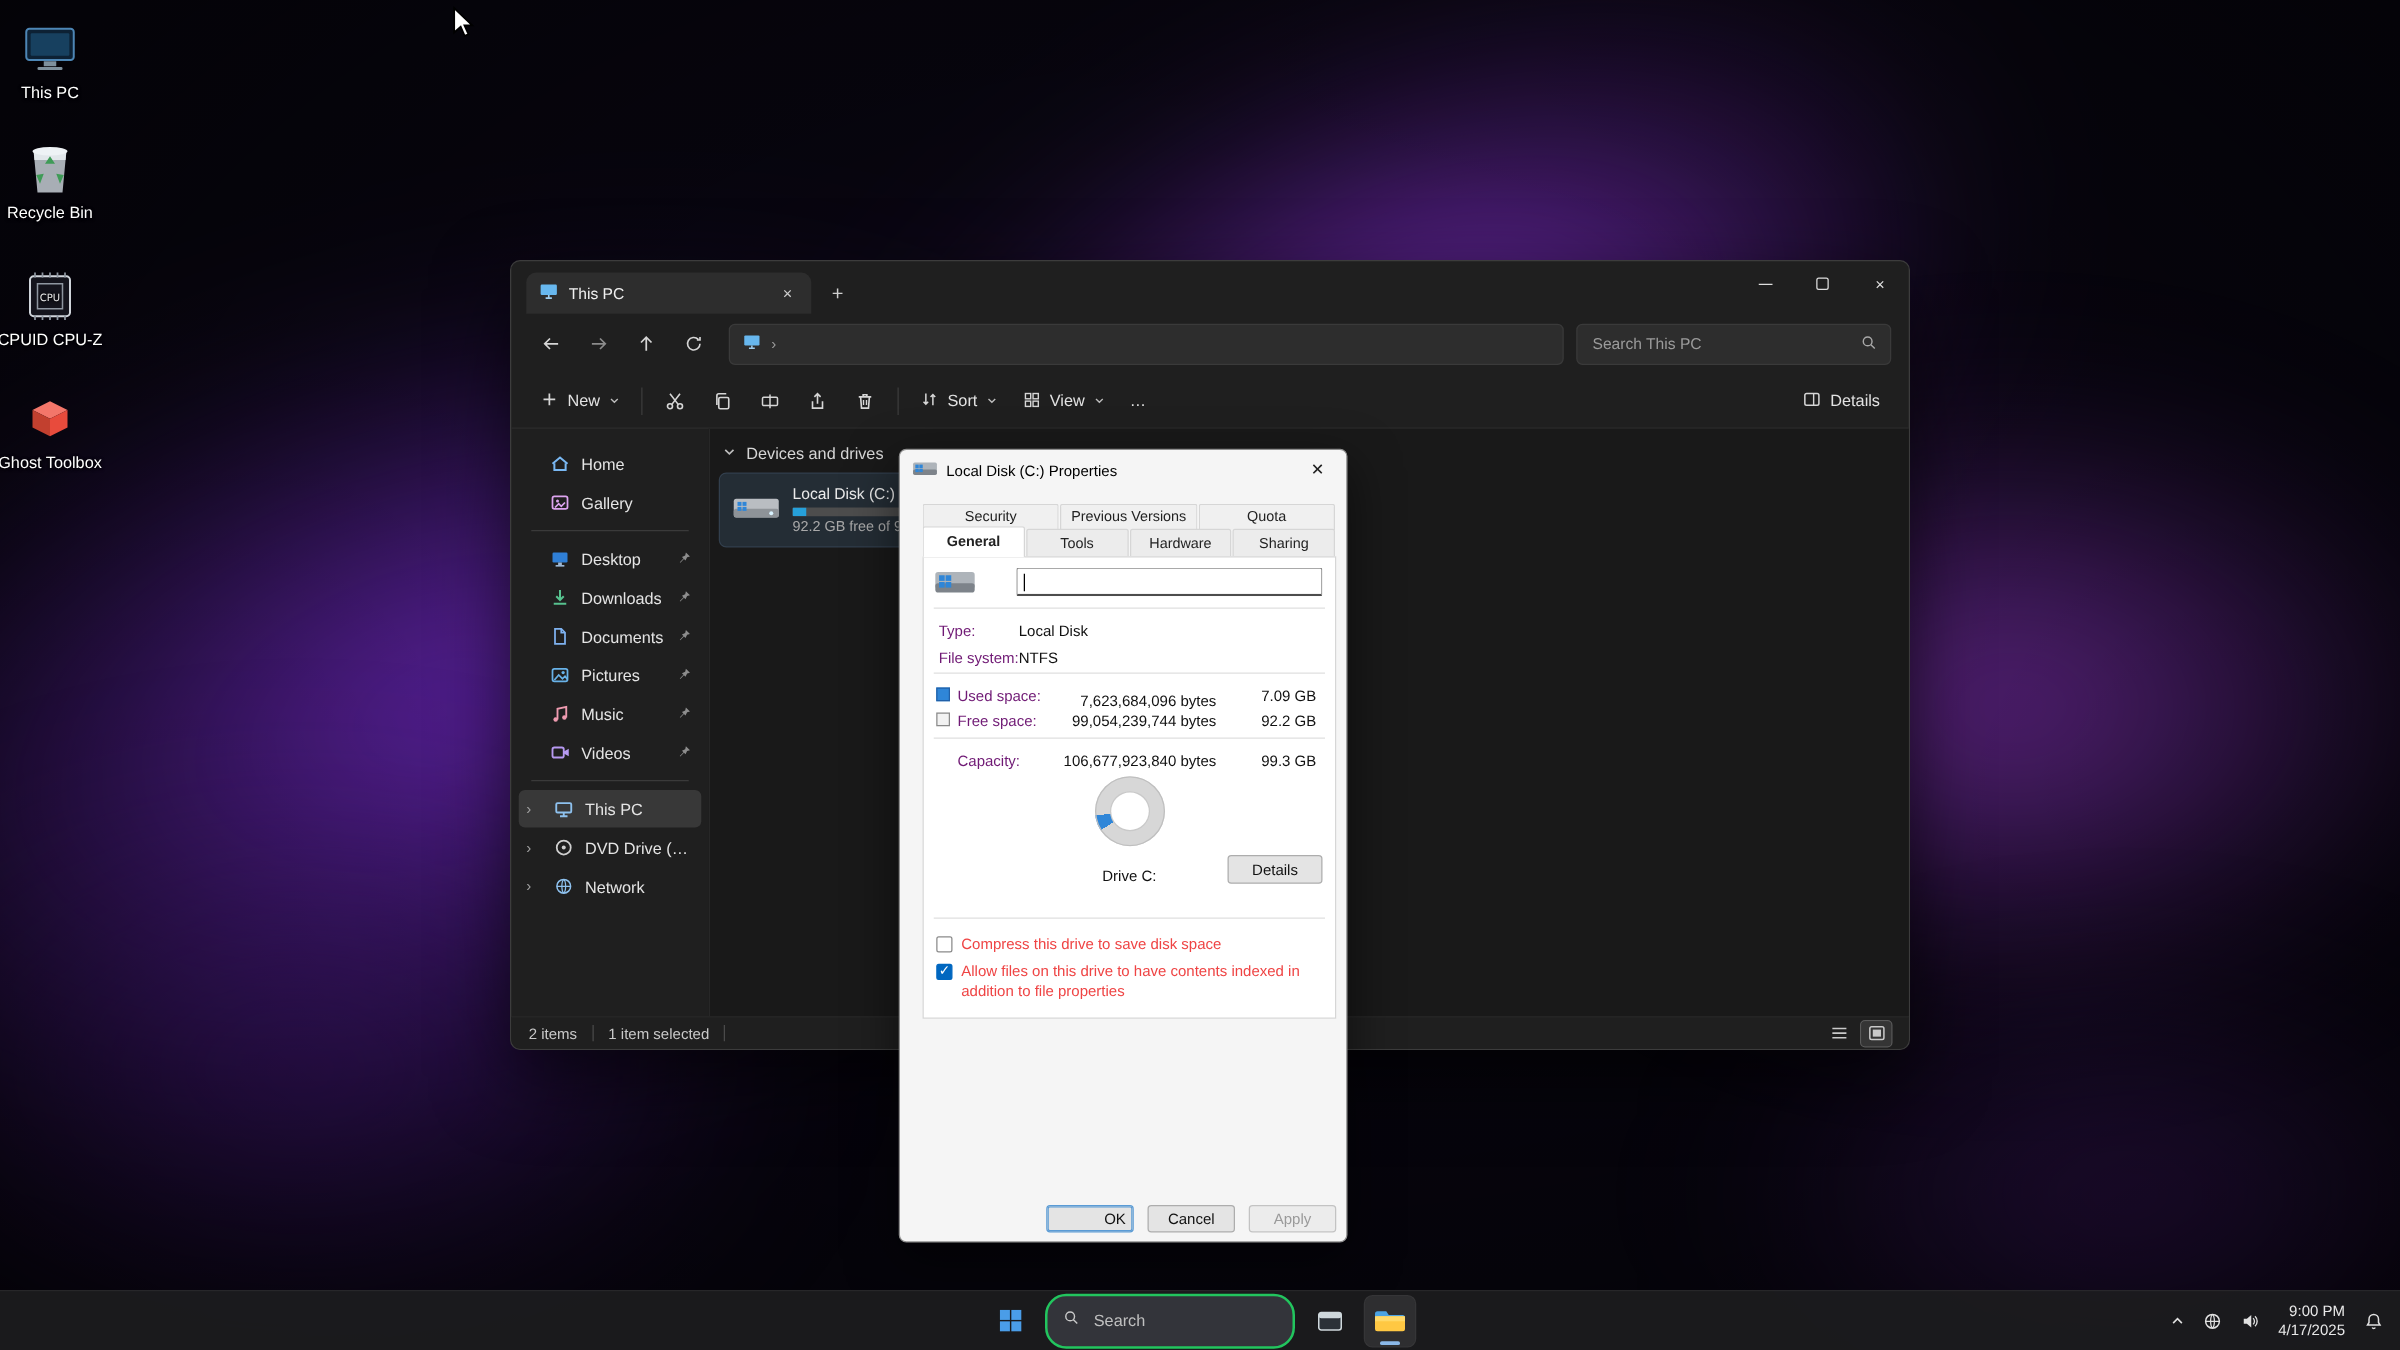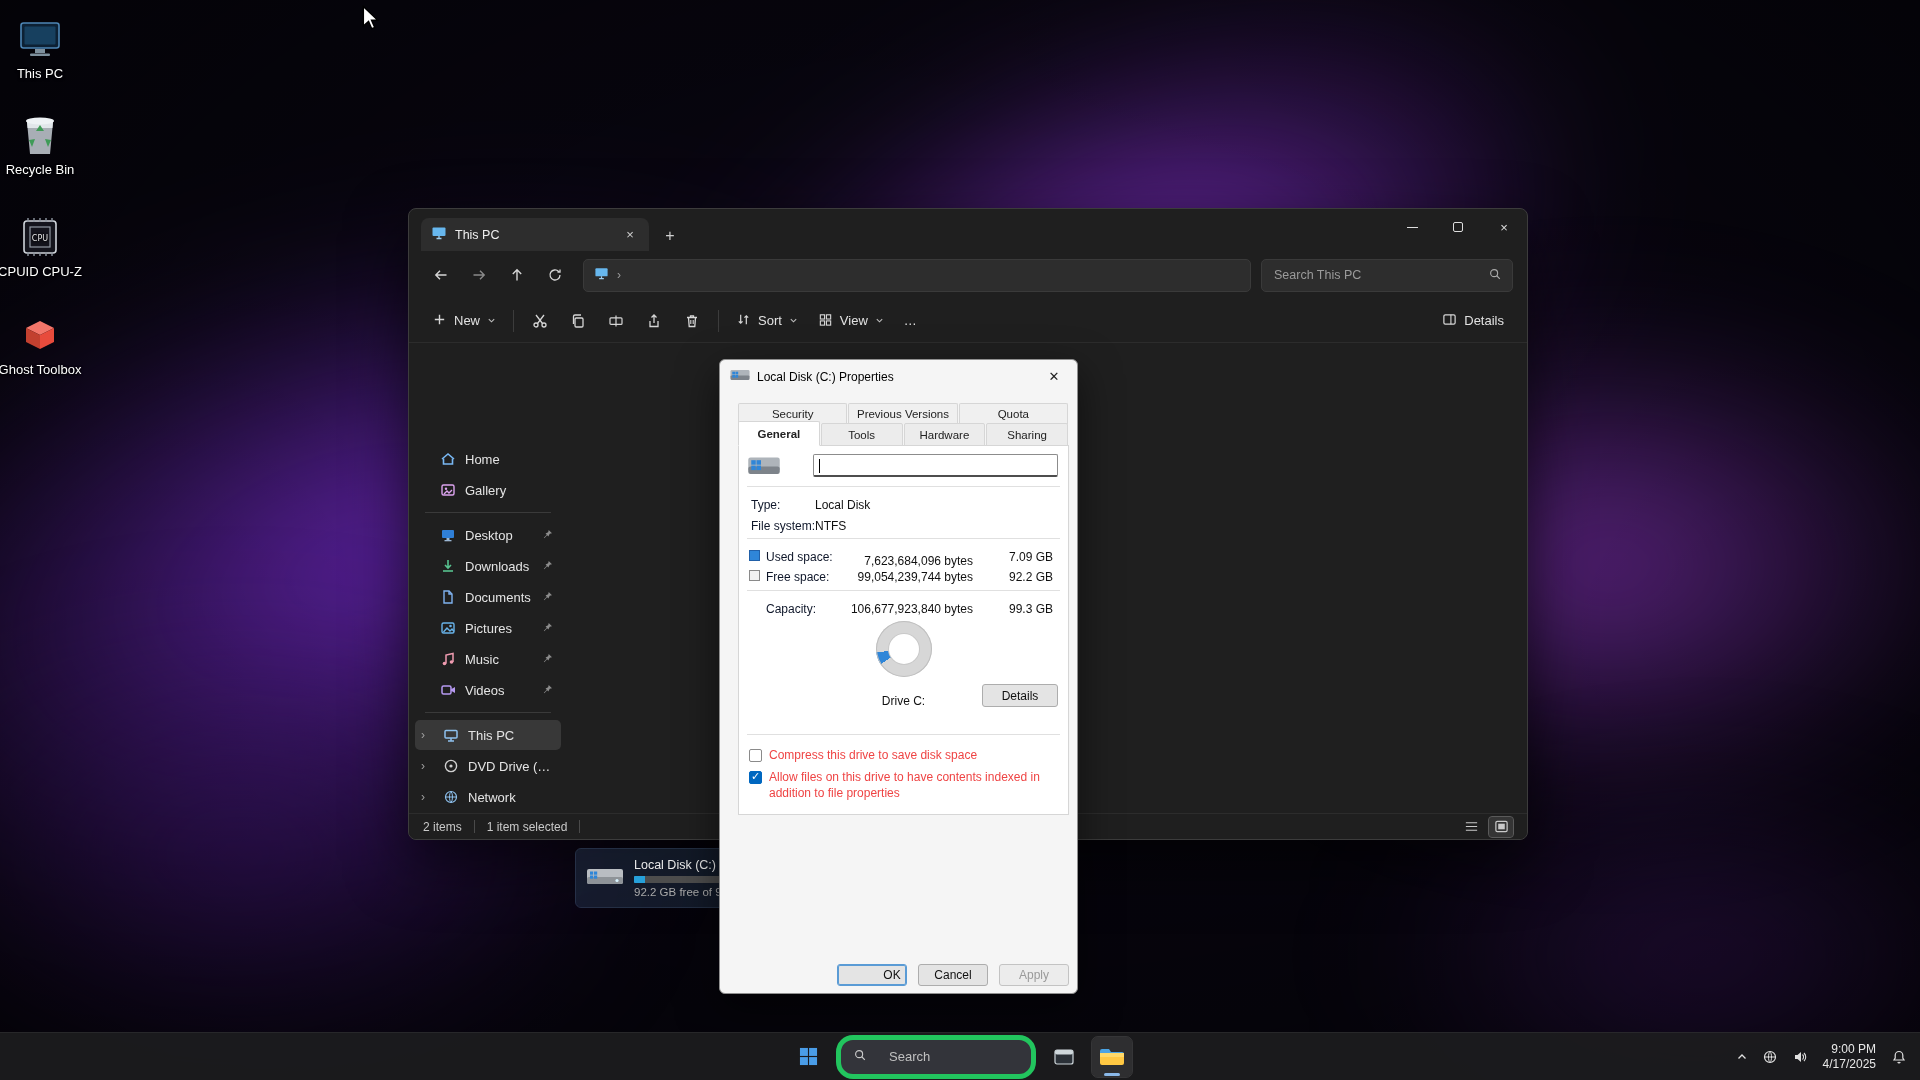--- a/index.html
+++ b/index.html
@@ -57,21 +57,21 @@
   .searchbox input{flex:1;background:transparent;border:none;outline:none;color:#cfcfcf;font-size:12.5px;
     font-family:"Liberation Sans","DejaVu Sans",sans-serif;}
   .searchbox input::placeholder{color:#9b9b9b;}
 
   .cmdbar{height:44px;display:flex;align-items:center;padding:0 14px;gap:2px;border-bottom:1px solid #2c2c2c;}
   .cmdbtn{display:flex;align-items:center;gap:7px;padding:0 9px;height:34px;border-radius:5px;color:#e2e2e2;}
   .iconbtn{width:36px;height:34px;display:flex;align-items:center;justify-content:center;border-radius:5px;}
   .vsep{width:1px;height:22px;background:#3c3c3c;margin:0 6px;}
   .cmd-right{margin-left:auto;display:flex;align-items:center;}
 
-  .ebody{position:absolute;left:0;top:134px;right:0;bottom:26px;display:flex;align-items:flex-end;}
+  .ebody{position:absolute;left:0;top:134px;right:0;bottom:26px;display:flex;}
   .sidebar{width:158px;padding:12px 6px 0 6px;overflow:hidden;}
   .sbitem{display:flex;align-items:center;gap:9px;height:30px;margin:1px 0;padding:0 6px 0 24px;
     border-radius:5px;font-size:13px;color:#e4e4e4;position:relative;}
   .sbitem.tree{padding-left:6px;}
   .sbitem.sel{background:#383838;}
   .sbicon{width:17px;height:17px;display:flex;align-items:center;justify-content:center;flex:none;}
   .sblabel{white-space:nowrap;overflow:hidden;text-overflow:ellipsis;flex:1;}
   .pin{margin-left:auto;flex:none;width:14px;height:14px;opacity:.8;}
   .twisty{width:12px;color:#9f9f9f;font-size:12px;flex:none;}
   .sbsep{height:1px;background:#3a3a3a;margin:7px 10px;}
@@ -108,21 +108,21 @@
   .tb{flex:1;display:flex;align-items:center;justify-content:center;font-size:11.5px;color:#222;
     background:#f0f0f0;border:1px solid #d6d6d6;border-bottom:none;border-radius:2px 2px 0 0;margin-right:1px;}
   .tabs-front{position:absolute;left:18px;top:63px;width:331px;display:flex;height:23px;}
   .tf{flex:1;display:flex;align-items:center;justify-content:center;font-size:11.5px;color:#222;
     background:#ececec;border:1px solid #d6d6d6;border-radius:2px 2px 0 0;margin-right:1px;}
   .tf.active{background:#fff;border-bottom:1px solid #fff;position:relative;z-index:3;
     margin-top:-2px;font-weight:bold;}
   .tabpage{position:absolute;left:18px;top:85px;width:331px;height:370px;background:#fff;
     border:1px solid #d6d6d6;z-index:2;}
   .hr{position:absolute;left:8px;right:8px;height:1px;background:#e0e0e0;}
-  .fld-label{position:absolute;color:#0f172a;}
+  .fld-label{position:absolute;color:#701a75;}
   .fld-value{position:absolute;color:#111;}
   .bytes{position:absolute;right:95px;text-align:right;color:#111;}
   .gbs{position:absolute;right:15px;text-align:right;color:#111;}
   .legend{position:absolute;left:10px;width:11px;height:11px;border:1px solid #8a8a8a;}
   .legend.used{background:#2f86d8;border-color:#2160a8;}
   .legend.free{background:#f2f2f2;}
   .name-input{position:absolute;left:74px;right:10px;top:8px;height:23px;border:1px solid #8c8c8c;
     border-bottom:2px solid #4d4d4d;background:#fff;border-radius:2px;}
   .name-input input{width:100%;height:100%;border:none;outline:none;background:transparent;
     padding:0 5px;font-size:12px;font-family:"Liberation Sans","DejaVu Sans",sans-serif;}
@@ -150,22 +150,22 @@
 
   
   #taskbar{position:absolute;left:0;right:0;bottom:0;height:48px;z-index:40;
     background:rgba(28,28,30,.92);border-top:1px solid rgba(255,255,255,.06);
     display:flex;align-items:center;}
   .tb-center{position:absolute;left:50%;transform:translateX(-50%);display:flex;align-items:center;gap:8px;height:48px;}
   .tb-slot{width:40px;height:40px;display:flex;align-items:center;justify-content:center;border-radius:6px;position:relative;}
   .tb-slot.active{background:rgba(255,255,255,.09);outline:1px solid rgba(255,255,255,.12);}
   .tb-slot.active::after{content:"";position:absolute;bottom:1px;left:50%;transform:translateX(-50%);
     width:16px;height:3px;border-radius:2px;background:#8ab8e8;}
-  .tb-search{width:200px;height:44px;border-radius:17px;background:#33343a;border:5px solid #22c55e;
-    display:flex;align-items:center;gap:20px;padding:0 12px;}
+  .tb-search{width:200px;height:44px;border-radius:17px;background:#33343a;border:2px solid #22c55e;
+    display:flex;align-items:center;gap:9px;padding:0 12px;}
   .tb-search input{flex:1;background:transparent;border:none;outline:none;color:#d4d4d4;font-size:13px;
     font-family:"Liberation Sans","DejaVu Sans",sans-serif;}
   .tb-search input::placeholder{color:#c0c0c0;}
   .tb-right{position:absolute;right:8px;display:flex;align-items:center;gap:4px;height:48px;}
   .trbtn{height:40px;display:flex;align-items:center;justify-content:center;border-radius:6px;padding:0 5px;}
   .clock{display:flex;flex-direction:column;align-items:flex-end;justify-content:center;
     color:#e8e8e8;font-size:12px;line-height:15px;padding:0 6px;}
 </style>
 </head>
 <body>

